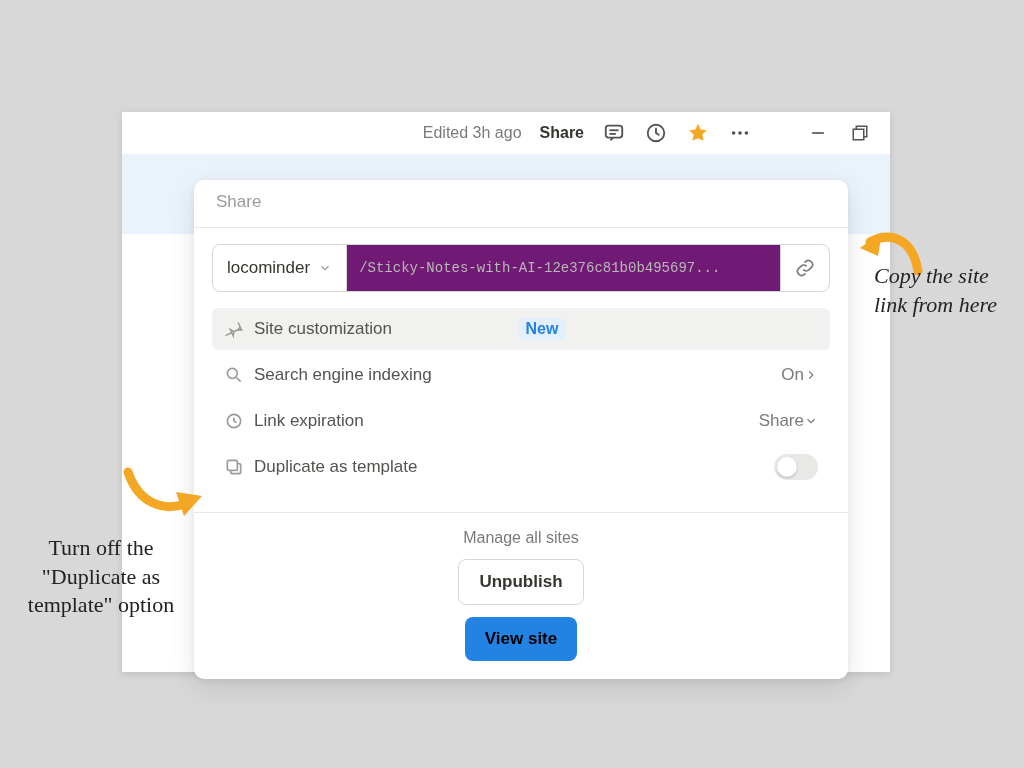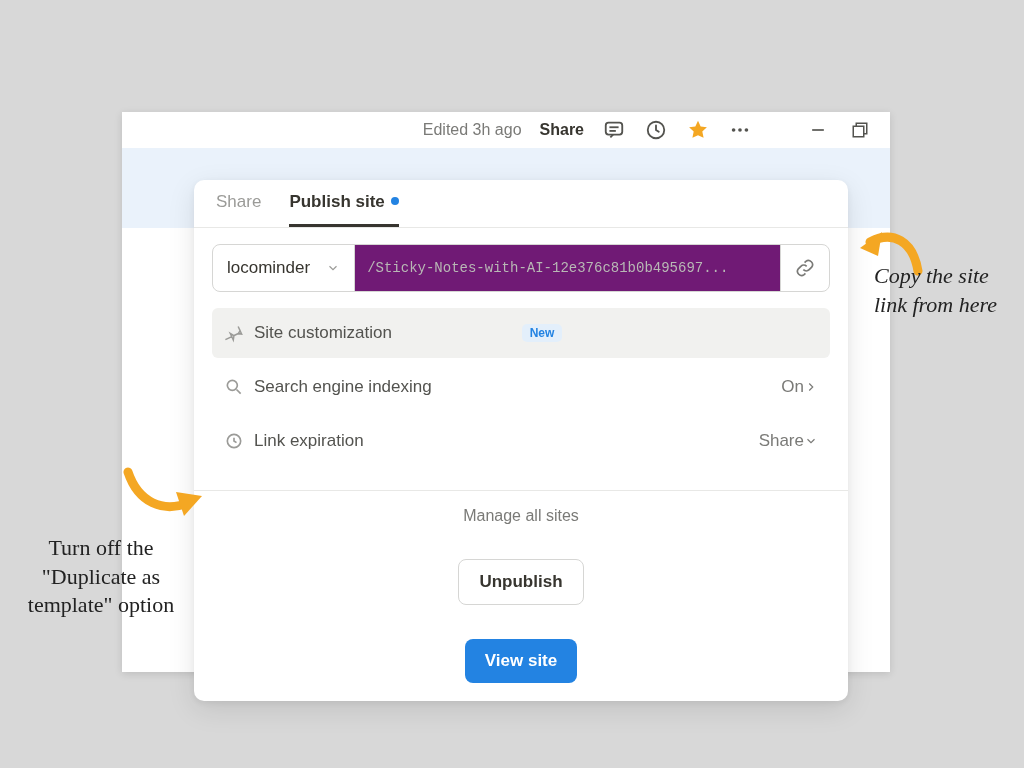--- a/index.html
+++ b/index.html
@@ -12,52 +12,52 @@
     --gray700:#53534f;
     --gray800:#37352f;
     --blue:#2383e2;
     --blue-light:#e3effb;
     --panel-shadow:0 8px 28px rgba(0,0,0,.10),0 2px 6px rgba(0,0,0,.06);
     --orange:#f4a723;
   }
   html,body{margin:0;padding:0;width:1024px;height:768px;background:#d8d8d8;font-family:-apple-system,BlinkMacSystemFont,"Segoe UI",Helvetica,Arial,sans-serif;color:var(--gray800);}
   .stage{position:absolute;left:0;top:0;width:1024px;height:768px;}
   .app-window{position:absolute;left:122px;top:112px;width:768px;height:560px;background:#fff;box-shadow:0 2px 8px rgba(0,0,0,.12);}
-  .titlebar{display:flex;align-items:center;height:36px;padding:0 18px;gap:18px;color:var(--gray600);font-size:16px;}
+  .titlebar{display:flex;align-items:center;height:42px;padding:0 18px;gap:18px;color:var(--gray600);font-size:16px;}
   .titlebar .spacer{flex:1;}
   .titlebar .share-txt{color:var(--gray800);font-weight:550;}
   .icon{display:inline-flex;align-items:center;justify-content:center;width:24px;height:24px;color:var(--gray700);}
   .icon svg{display:block;}
   .page-bg{height:calc(100% - 50px);background:linear-gradient(#eaf2fb 0 80px,#fff 80px 100%);}
   
   .popover{position:absolute;left:194px;top:180px;width:654px;background:#fff;border-radius:10px;box-shadow:var(--panel-shadow);}
   .tabs{display:flex;align-items:flex-end;gap:28px;padding:12px 22px 0 22px;border-bottom:1px solid var(--gray200);}
   .tab{font-size:17px;color:var(--gray500);padding-bottom:12px;border-bottom:3px solid transparent;cursor:pointer;}
   .tab.active{color:var(--gray800);font-weight:650;border-bottom-color:var(--gray800);}
   .tab .dot{display:inline-block;width:8px;height:8px;border-radius:50%;background:var(--blue);margin-left:6px;vertical-align:2px;}
   .pad{padding:16px 18px;}
   .url-row{display:flex;align-items:stretch;height:46px;border:1px solid var(--gray300);border-radius:8px;overflow:hidden;}
-  .domain{display:flex;align-items:center;gap:16px;padding:0 14px;font-size:17px;color:var(--gray800);border-right:1px solid var(--gray300);}
+  .domain{display:flex;align-items:center;gap:8px;padding:0 14px;font-size:17px;color:var(--gray800);border-right:1px solid var(--gray300);}
   .domain svg{color:var(--gray500);}
   .path{flex:1;display:flex;align-items:center;padding:0 12px;color:#b8b8b5;font-size:14px;white-space:nowrap;overflow:hidden;text-overflow:ellipsis;background:#701a75;font-family:Liberation Mono, monospace;}
   .copy-link{display:flex;align-items:center;justify-content:center;width:48px;border-left:1px solid var(--gray300);color:var(--gray600);}
   .settings{margin-top:16px;display:flex;flex-direction:column;gap:4px;}
-  .row{display:flex;align-items:center;height:50px;padding:0 12px;border-radius:6px;font-size:17px;color:var(--gray700);}
+  .row{display:flex;align-items:center;height:42px;padding:0 12px;border-radius:6px;font-size:17px;color:var(--gray700);}
   .row .label{margin-left:10px;flex:1;}
   .row .value{color:var(--gray600);display:flex;align-items:center;}
   .row.highlight{background:var(--gray100);}
-  .badge{background:var(--blue-light);color:var(--blue);font-size:12px;font-weight:600;padding:2px 8px;border-radius:5px;margin-left:12px;text-align:center;}
+  .badge{background:var(--blue-light);color:var(--blue);font-size:16px;font-weight:600;padding:2px 8px;border-radius:5px;margin-left:12px;text-align:center;}
   .toggle{width:44px;height:26px;border-radius:13px;background:var(--gray200);position:relative;}
   .toggle::after{content:"";position:absolute;left:3px;top:3px;width:20px;height:20px;border-radius:50%;background:#fff;box-shadow:0 1px 2px rgba(0,0,0,.25);}
   hr.sep{border:none;border-top:1px solid var(--gray200);margin:8px 0 0 0;}
   .footer{display:flex;align-items:center;padding:16px 18px 18px 18px;gap:12px;flex-direction:column;}
   .footer .manage{flex:1;color:var(--gray600);font-size:16px;}
-  .btn{height:44px;padding:0 20px;border-radius:8px;font-size:17px;font-weight:600;display:inline-flex;align-items:center;justify-content:center;cursor:pointer;margin-top:22px;}
+  .btn{height:44px;padding:0 20px;border-radius:8px;font-size:17px;font-weight:600;display:inline-flex;align-items:center;justify-content:center;cursor:pointer;}
   .btn.outline{border:1px solid var(--gray300);background:#fff;color:var(--gray800);}
-  .btn.primary{background:var(--blue);color:#ffffff;}
+  .btn.primary{background:var(--blue);color:#000000;}
   
   .annot{position:absolute;color:#222;font-family:Georgia,"Times New Roman",serif;font-size:22px;line-height:1.3;}
   .annot.right{left:874px;top:262px;width:140px;font-style:italic;}
   .annot.left{left:12px;top:534px;width:178px;text-align:center;}
   .arrow{position:absolute;}
   .arrow svg path{fill:none;stroke:var(--orange);stroke-width:9;stroke-linecap:round;}
   .arrow svg .head{fill:var(--orange);stroke:none;}
 </style>
 </head>
 <body>
@@ -107,23 +107,20 @@
             <rect x="3" y="7" width="14" height="14" fill="#fff" stroke="currentColor" stroke-width="2"></rect>
           </svg>
       </span>
     </div>
     <div class="page-bg"></div>
   </div>
 
   <div class="popover">
     <div class="tabs">
       <div class="tab">Share</div>
-      <div class="tab active">
-        <span>Publish site</span><span class="dot"></span>
-      </div>
     </div>
 
     <div class="pad">
       <div class="url-row">
         <div class="domain">
           <span>locominder</span>
           <svg width="14" height="14" viewBox="0 0 24 24">
               <path d="M6 9l6 6 6-6" fill="none" stroke="currentColor" stroke-width="2"></path>
             </svg>
         </div>
@@ -166,20 +163,28 @@
             </svg>
           <span class="label">Link expiration</span>
           <span class="value">
             <span>Share</span>
             <svg width="14" height="14" viewBox="0 0 24 24">
                 <path d="M6 9l6 6 6-6" fill="none" stroke="currentColor" stroke-width="2"></path>
               </svg>
           </span>
         </div>
 
+        <div class="row">
+          <svg width="20" height="20" viewBox="0 0 24 24" style="color:var(--gray500)">
+              <rect x="8" y="8" width="12" height="12" rx="2" fill="none" stroke="currentColor" stroke-width="2"></rect>
+              <rect x="4" y="4" width="12" height="12" rx="2" fill="#fff" stroke="currentColor" stroke-width="2"></rect>
+            </svg>
+          <span class="label">Duplicate as template</span>
+          <div class="toggle"></div>
+        </div>
       </div>
     </div>
 
     <hr class="sep">
 
     <div class="footer">
       <span class="manage">Manage all sites</span>
       <span class="btn outline">Unpublish</span>
       <span class="btn primary">View site</span>
     </div>

